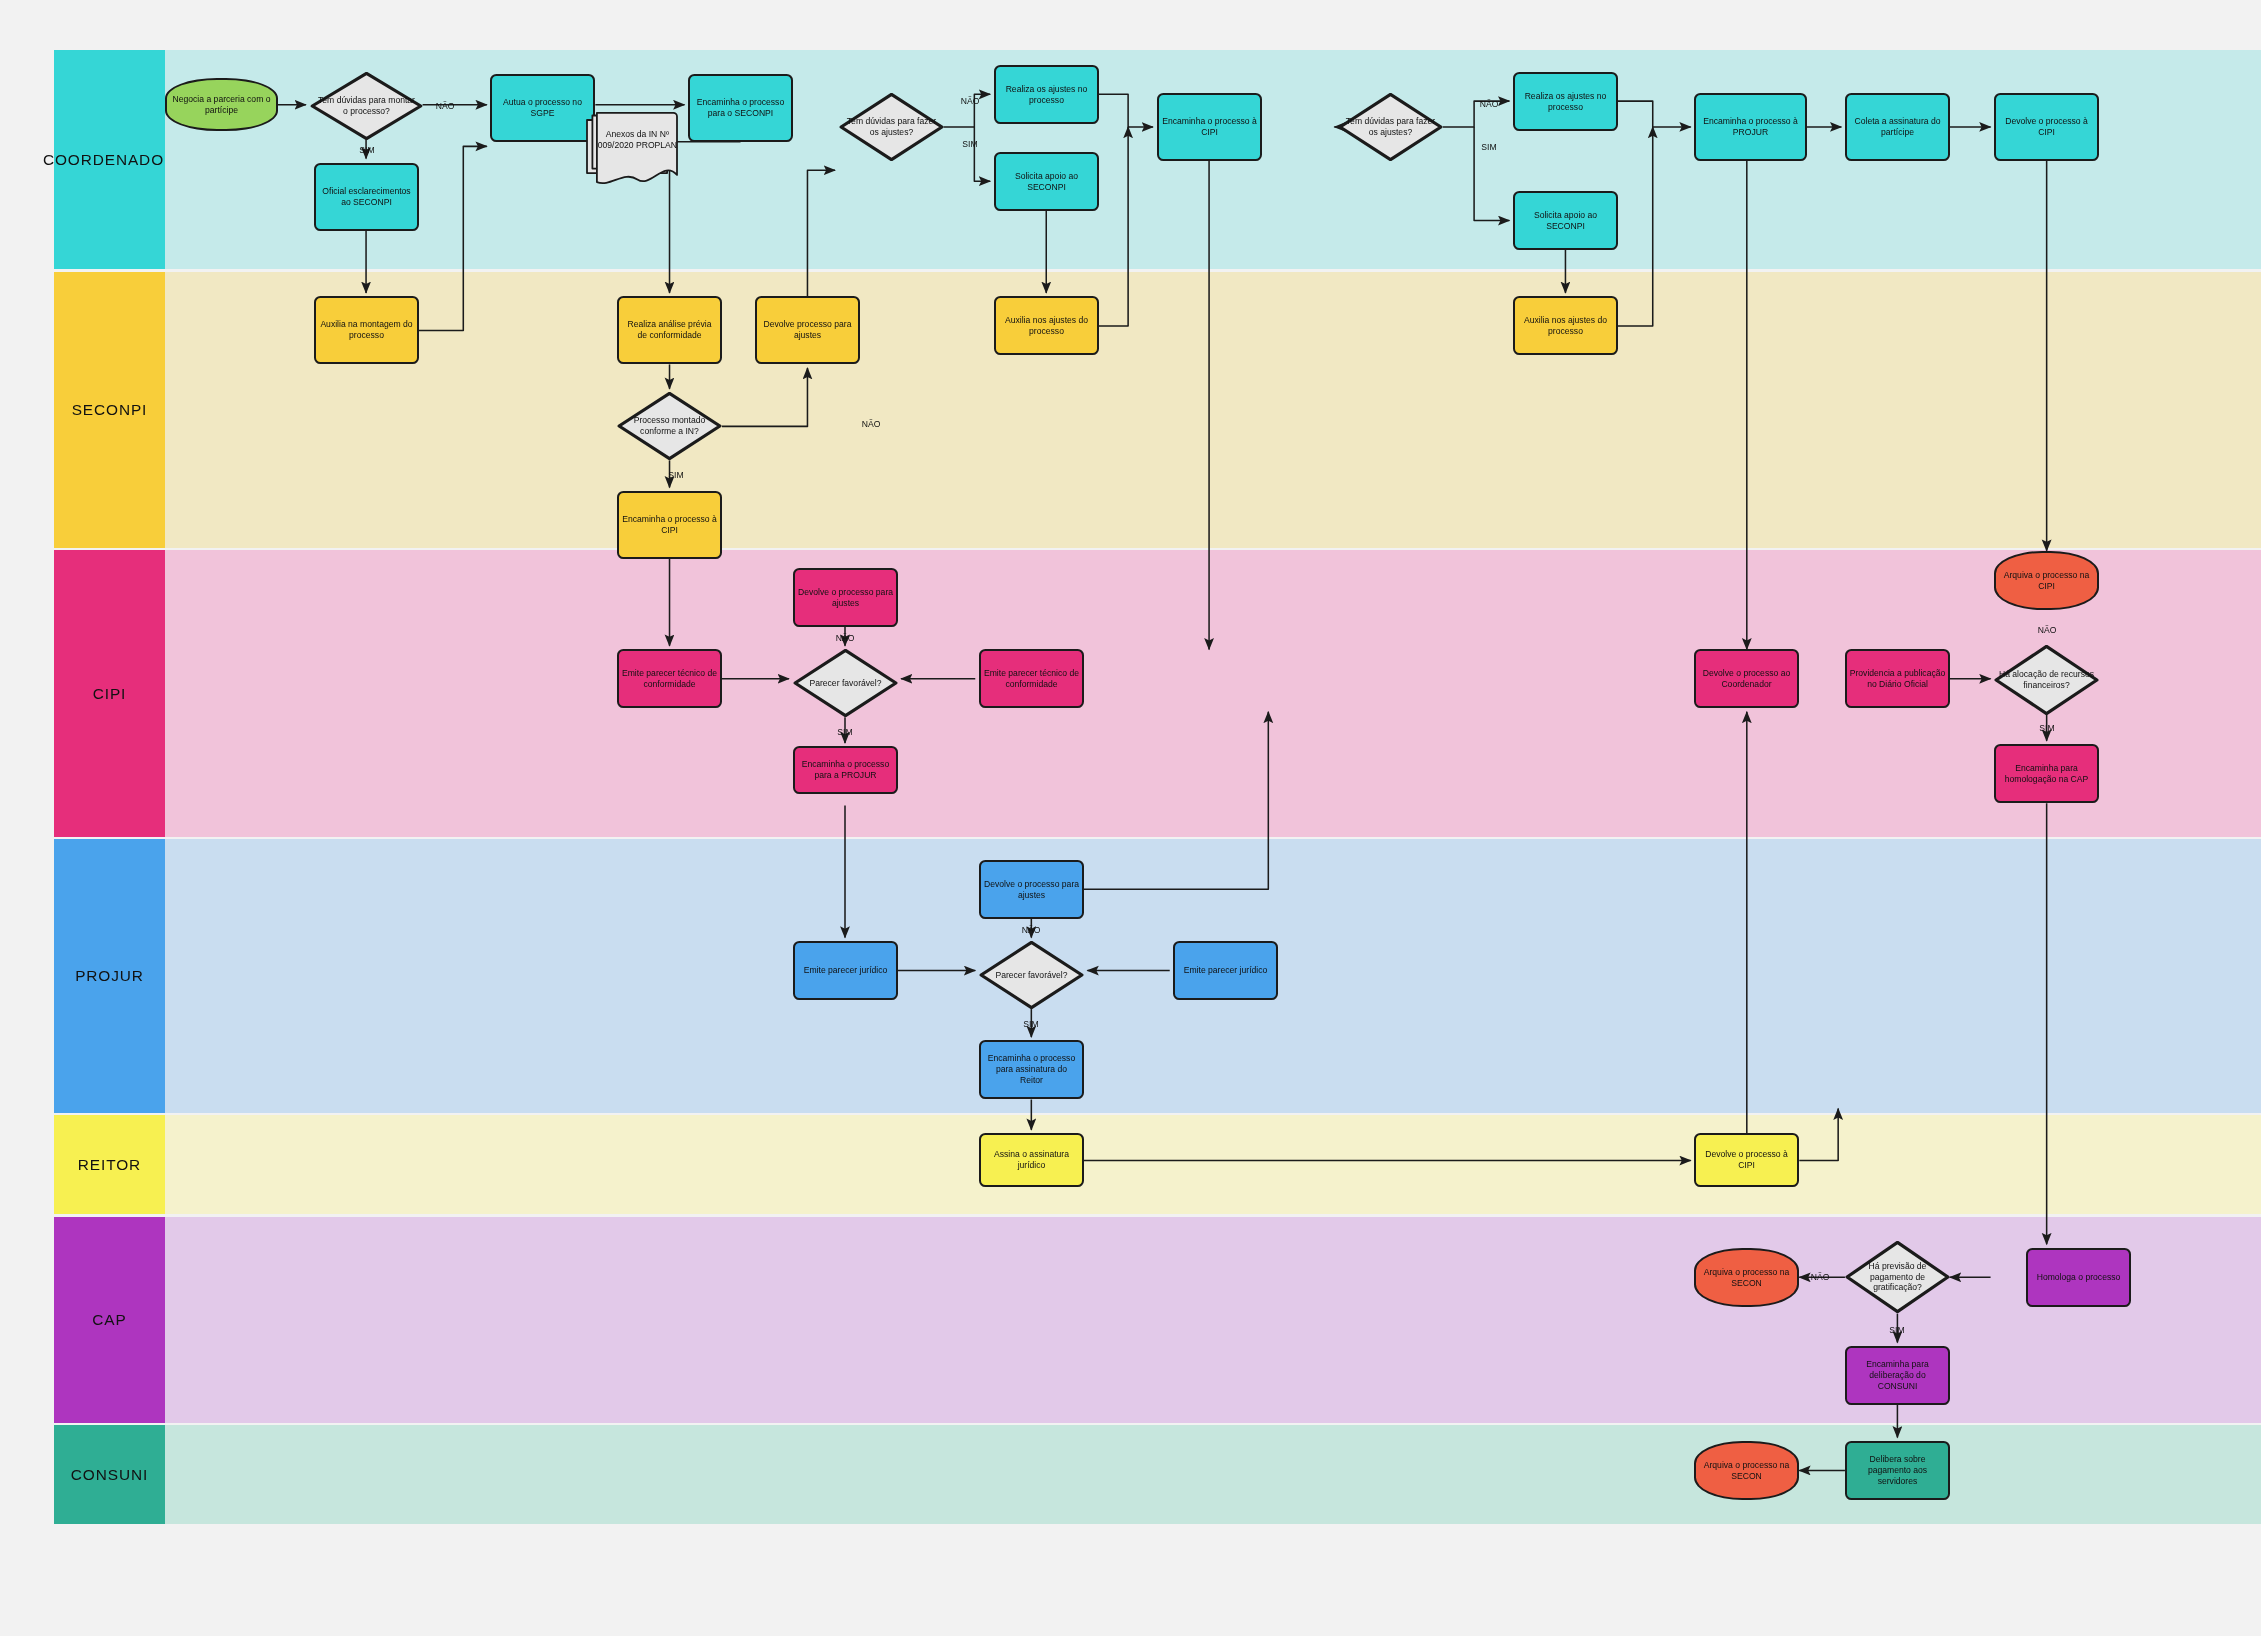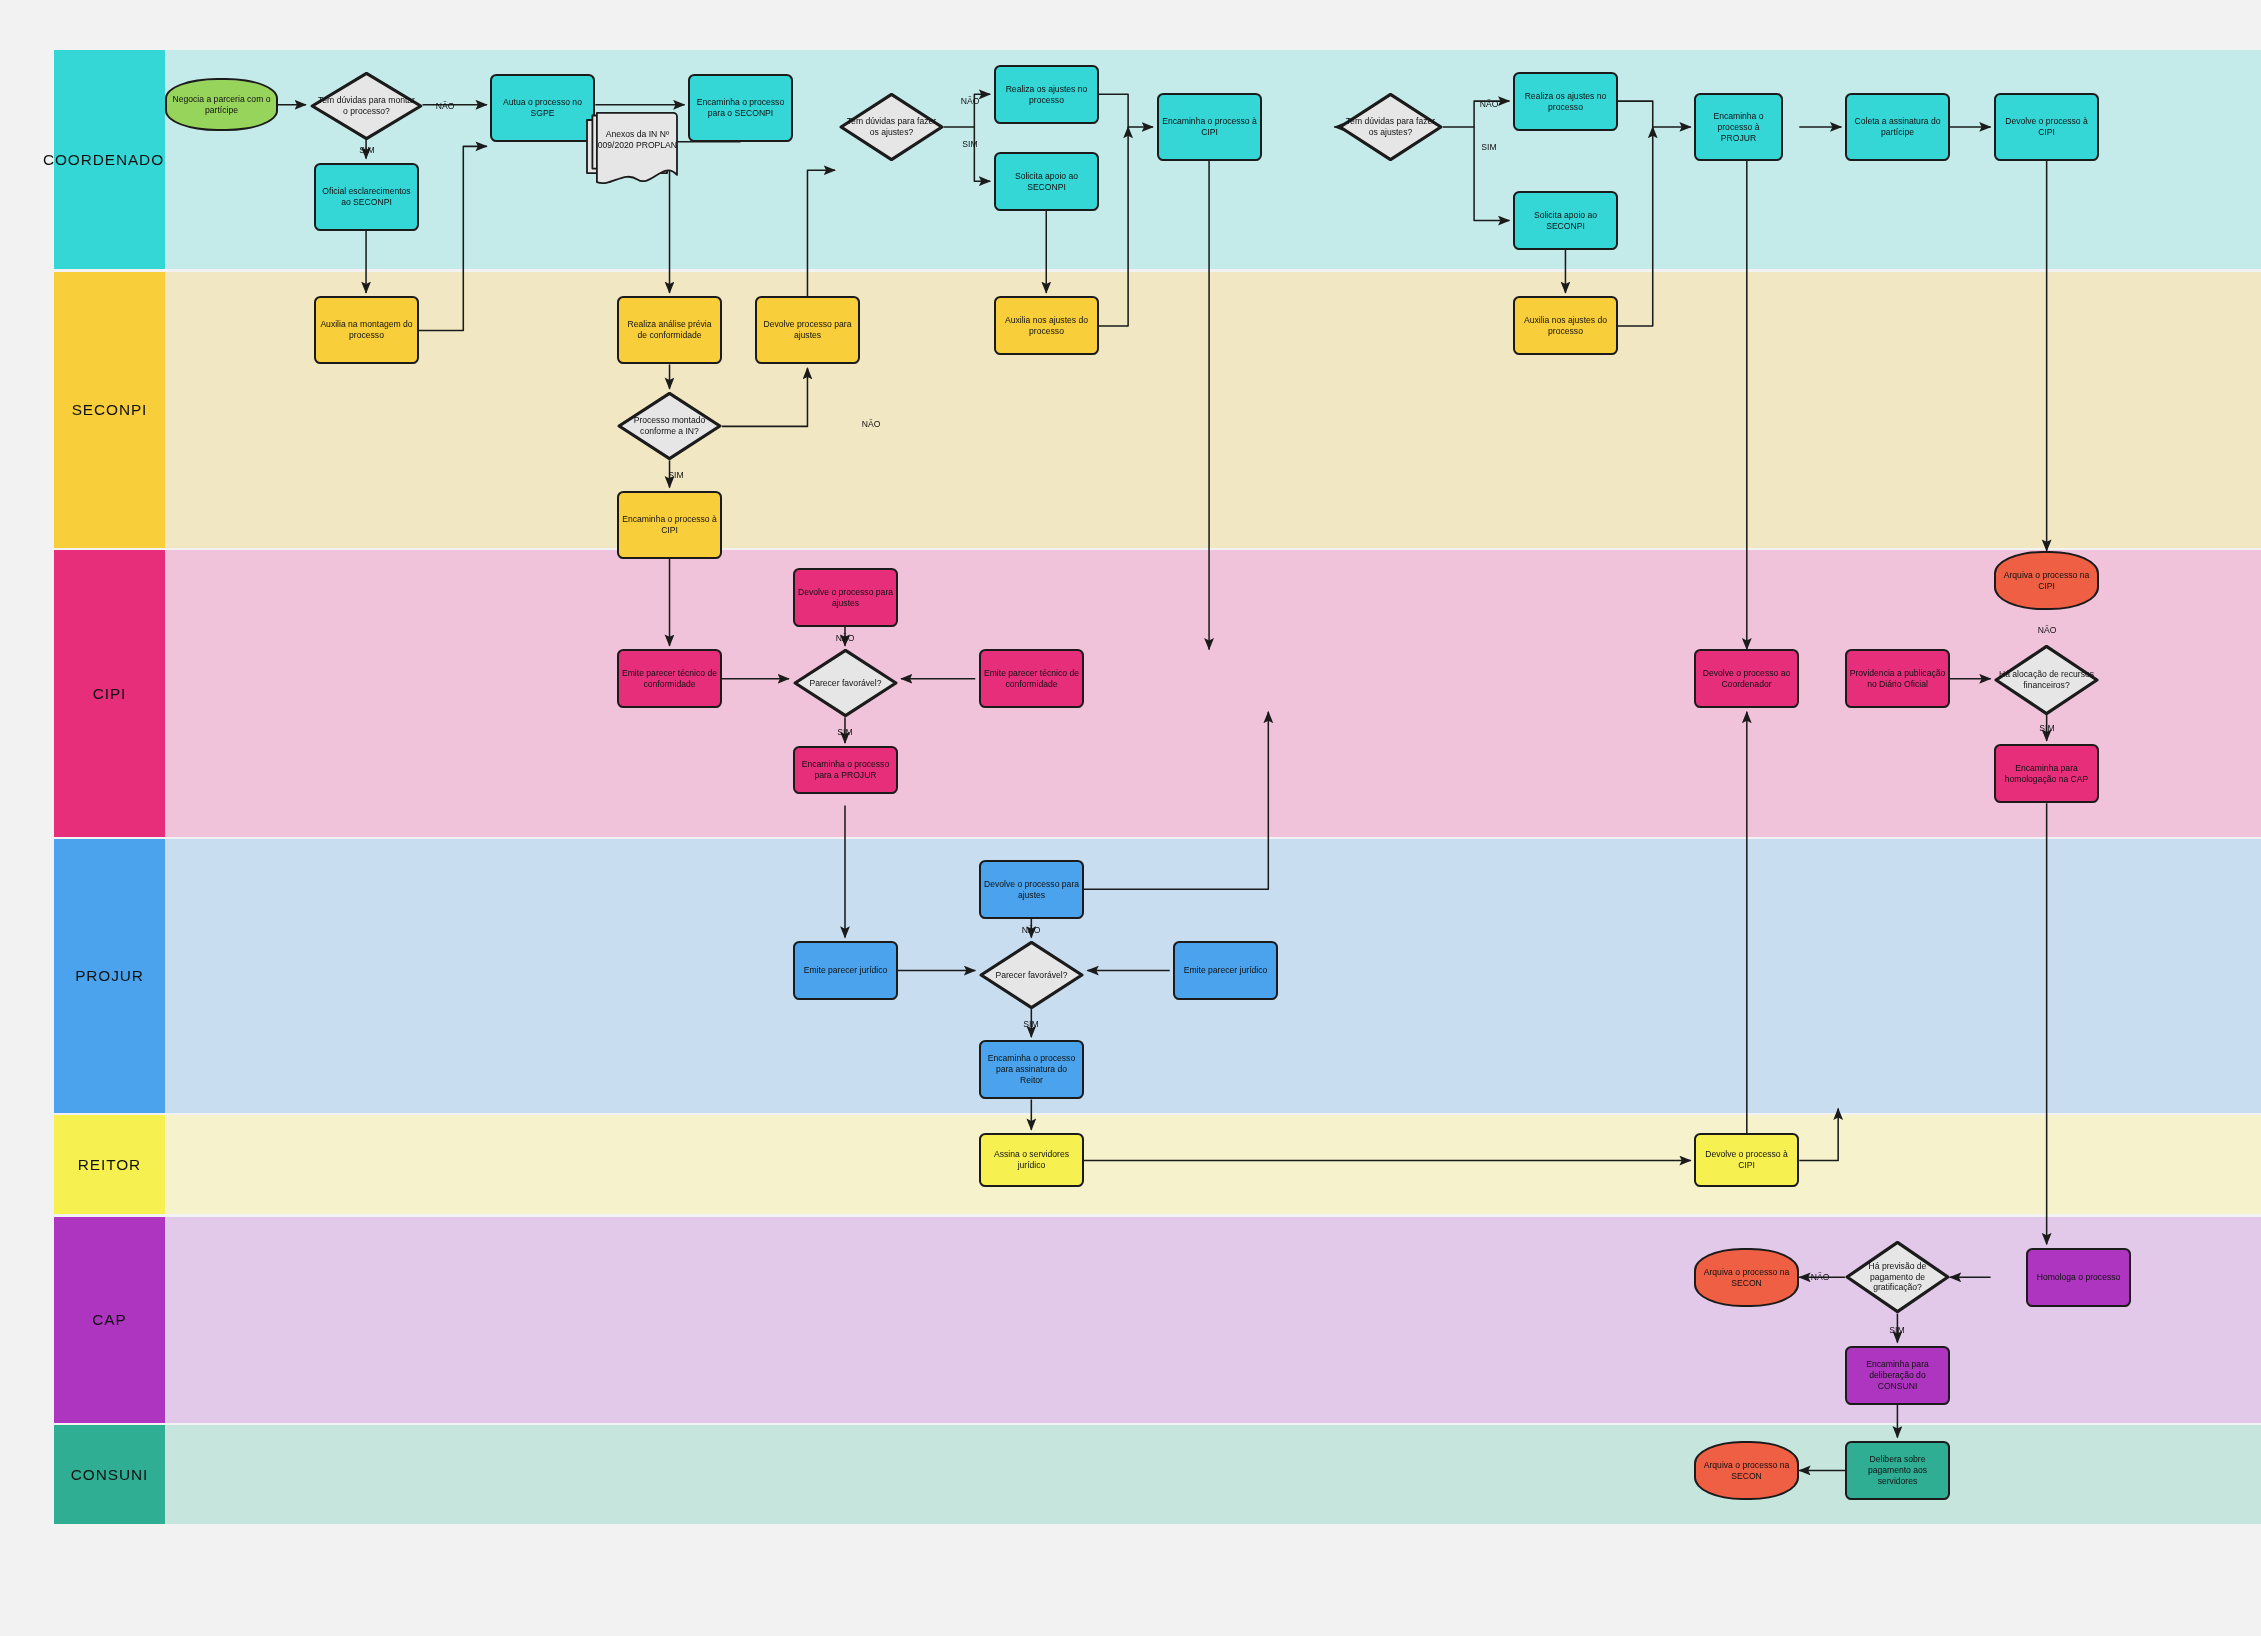--- a/index.html
+++ b/index.html
@@ -201,21 +201,21 @@
         </div>
         <div class="node" style="left: 1459px; top: 22px; width: 105px; height: 59px; background: rgb(53, 214, 214); font-size: 8.6px;">
           <span>Realiza os ajustes no processo</span>
         </div>
         <div class="node" style="left: 1459px; top: 141px; width: 105px; height: 59px; background: rgb(53, 214, 214); font-size: 8.6px;">
           <span>Solicita apoio ao SECONPI</span>
         </div>
         <div class="node" style="left: 1459px; top: 246px; width: 105px; height: 59px; background: rgb(248, 206, 58); font-size: 8.6px;">
           <span>Auxilia nos ajustes do processo</span>
         </div>
-        <div class="node" style="left: 1640px; top: 43px; width: 89px; height: 68px; background: rgb(53, 214, 214); font-size: 8.6px;">
+        <div class="node" style="left: 1640px; top: 43px; width: 113px; height: 68px; background: rgb(53, 214, 214); font-size: 8.6px;">
           <span>Encaminha o processo à PROJUR</span>
         </div>
         <div class="node" style="left: 1791px; top: 43px; width: 105px; height: 68px; background: rgb(53, 214, 214); font-size: 8.6px;">
           <span>Coleta a assinatura do partícipe</span>
         </div>
         <div class="node" style="left: 1940px; top: 43px; width: 105px; height: 68px; background: rgb(53, 214, 214); font-size: 8.6px;">
           <span>Devolve o processo à CIPI</span>
         </div>
         <div class="node" style="left: 739px; top: 518px; width: 105px; height: 59px; background: rgb(230, 46, 123); font-size: 8.6px;">
           <span>Devolve o processo para ajustes</span>
@@ -265,21 +265,21 @@
           </svg>
           <div class="dtext" style="font-size: 8.6px;">Parecer favorável?</div>
         </div>
         <div class="node" style="left: 1119px; top: 891px; width: 105px; height: 59px; background: rgb(74, 163, 236); font-size: 8.6px;">
           <span>Emite parecer jurídico</span>
         </div>
         <div class="node" style="left: 925px; top: 990px; width: 105px; height: 59px; background: rgb(74, 163, 236); font-size: 8.6px;">
           <span>Encaminha o processo para assinatura do Reitor</span>
         </div>
         <div class="node" style="left: 925px; top: 1083px; width: 105px; height: 54px; background: rgb(247, 240, 81); font-size: 8.6px;">
-          <span>Assina o servidores jurídico</span>
+          <span>Assina o assinatura jurídico</span>
         </div>
         <div class="node" style="left: 1640px; top: 1083px; width: 105px; height: 54px; background: rgb(247, 240, 81); font-size: 8.6px;">
           <span>Devolve o processo à CIPI</span>
         </div>
         <div class="node" style="left: 1972px; top: 1198px; width: 105px; height: 59px; background: rgb(174, 53, 191); font-size: 8.6px;">
           <span>Homologa o processo</span>
         </div>
         <div class="dec" style="left: 1791px; top: 1191px; width: 105px; height: 72px;">
           <svg class="dshape" viewBox="0 0 100 100" preserveAspectRatio="none">
             <polygon points="50,2 98,50 50,98 2,50" fill="#e6e6e6" stroke="#1b1b1b" stroke-width="3.2" vector-effect="non-scaling-stroke" stroke-linejoin="round"></polygon>

